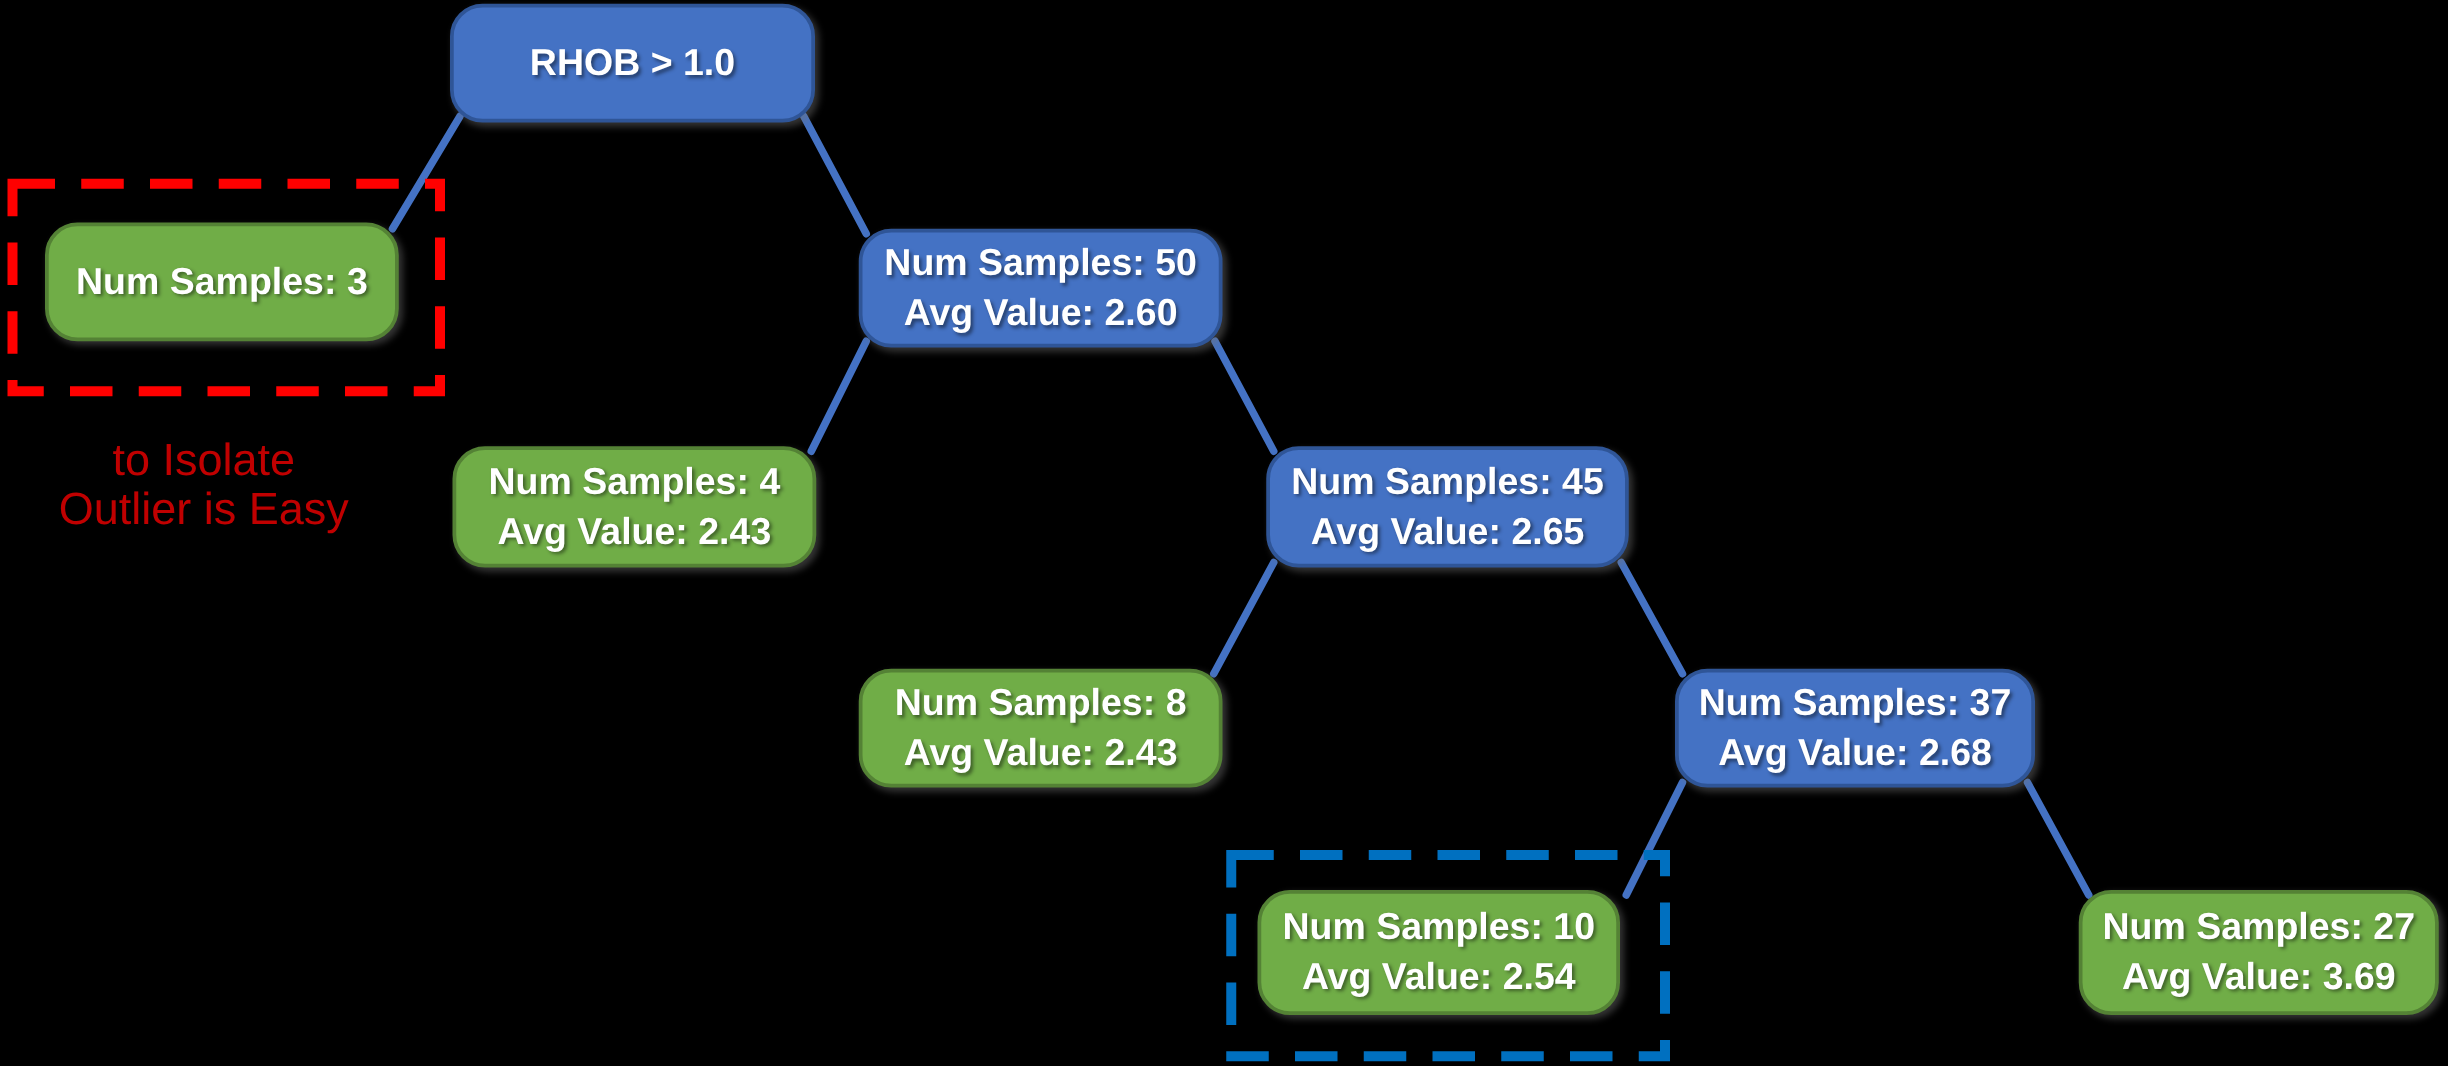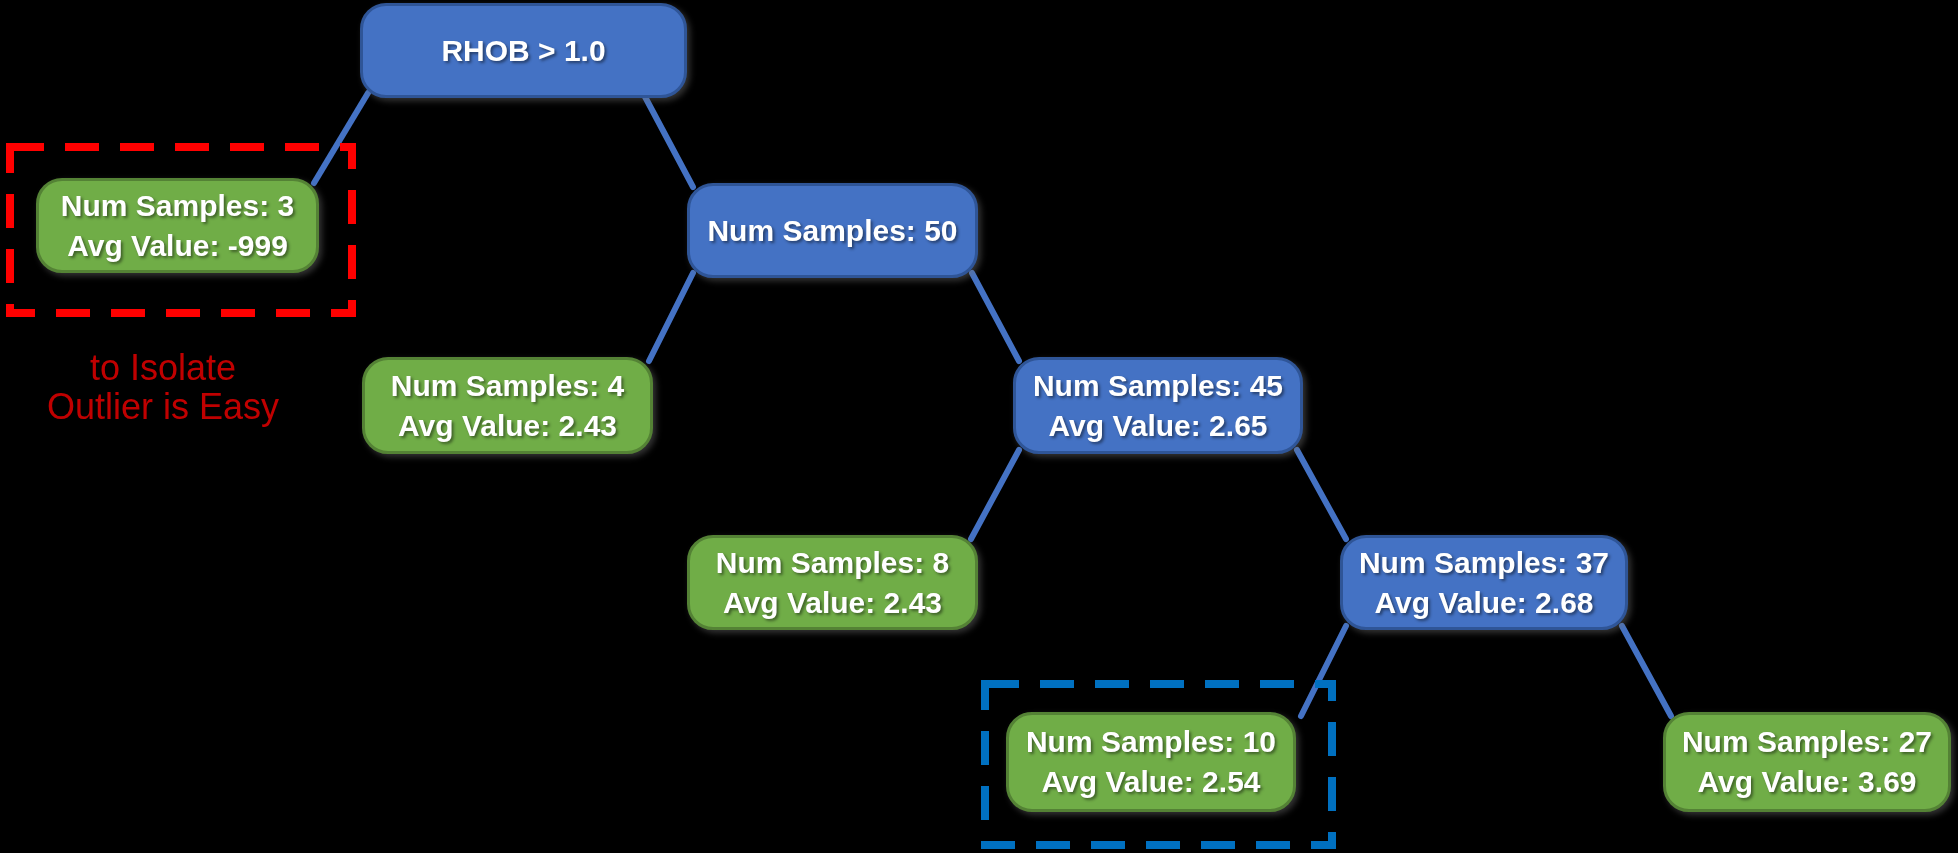--- a/index.html
+++ b/index.html
@@ -80,31 +80,31 @@
     <line class="edge" x1="693" y1="273" x2="649" y2="361" stroke="#4472C4"></line>
     <line class="edge" x1="972" y1="273" x2="1019" y2="361" stroke="#4472C4"></line>
     <line class="edge" x1="1019" y1="450" x2="971" y2="539" stroke="#4472C4"></line>
     <line class="edge" x1="1297" y1="450" x2="1346" y2="539" stroke="#4472C4"></line>
     <line class="edge" x1="1346" y1="626" x2="1301" y2="716" stroke="#4472C4"></line>
     <line class="edge" x1="1622" y1="626" x2="1671" y2="716" stroke="#4472C4"></line>
     <rect class="dash-rect" x="10" y="147" width="342" height="166" stroke="#FF0000"></rect>
     <rect class="dash-rect" x="985" y="684" width="347" height="161" stroke="#0070C0"></rect>
   </svg>
 
-  <div class="node blue" style="left:360px; top:3px; width:327px; height:95px;">
+  <div class="node blue" style="left:360px; top:3px; width:292px; height:95px;">
     <span class="nline">RHOB &gt; 1.0</span>
   </div>
 
   <div class="node green" style="left:36px; top:178px; width:283px; height:95px;">
     <span class="nline">Num Samples: 3</span>
-    <span class="nline">Avg Value: -999</span>
   </div>
 
   <div class="node blue" style="left:687px; top:183px; width:291px; height:95px;">
     <span class="nline">Num Samples: 50</span>
+    <span class="nline">Avg Value: 2.60</span>
   </div>
 
   <div class="node green" style="left:362px; top:357px; width:291px; height:97px;">
     <span class="nline">Num Samples: 4</span>
     <span class="nline">Avg Value: 2.43</span>
   </div>
 
   <div class="node blue" style="left:1013px; top:357px; width:290px; height:97px;text-align:right;">
     <span class="nline">Num Samples: 45</span>
     <span class="nline">Avg Value: 2.65</span>

